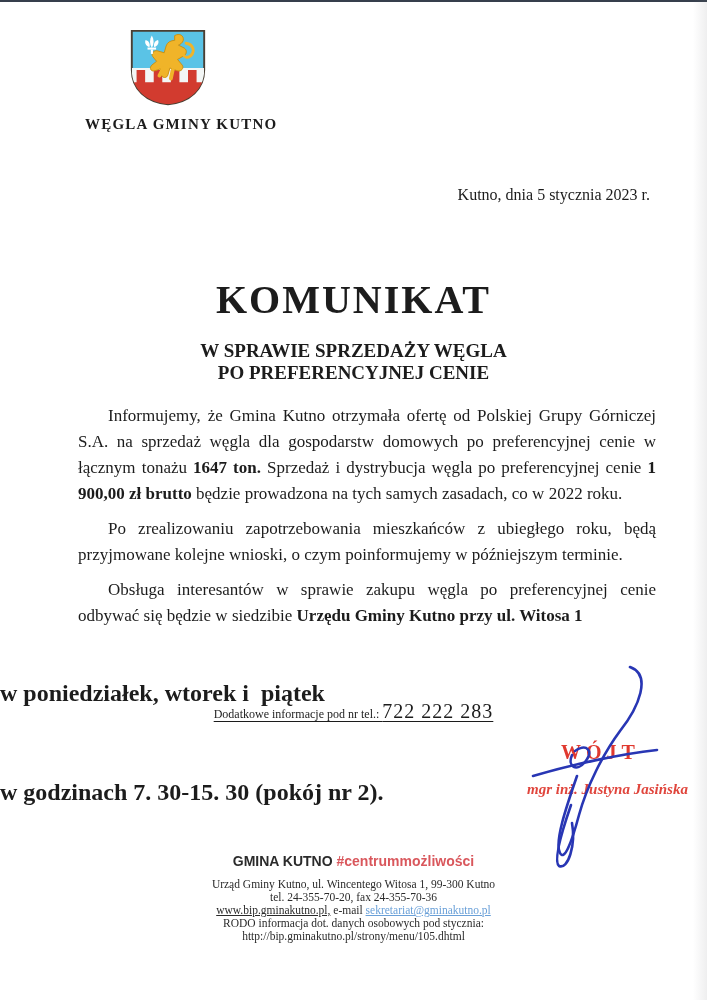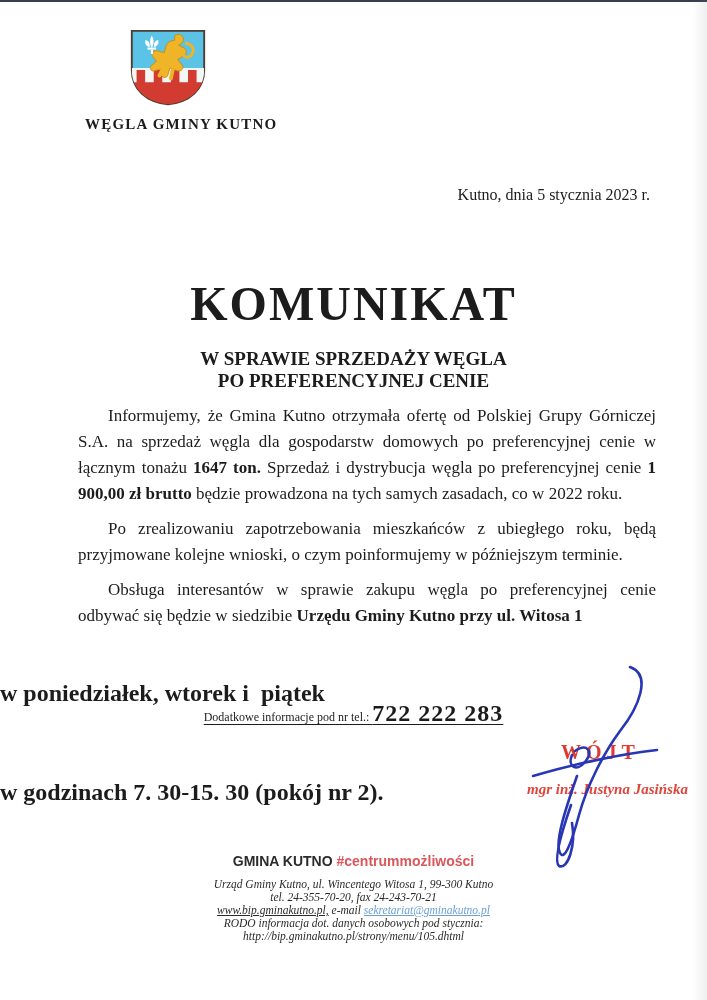--- a/index.html
+++ b/index.html
@@ -14,50 +14,50 @@
   
   .letterhead{position:absolute;top:28px;left:85px;width:165px;text-align:center;}
   .crest{display:block;margin:0 auto;}
   .office{margin-top:8px;font-weight:bold;font-size:15px;letter-spacing:1.2px;white-space:nowrap;}
 
   
   .dateline{position:absolute;top:186px;right:57px;font-size:16px;}
 
   
   .title-block{position:absolute;top:276px;left:0;width:100%;text-align:center;}
-  .doc-title{margin:0;font-size:48px;font-weight:bold;letter-spacing:2px;}
+  .doc-title{margin:0;font-size:40px;font-weight:bold;letter-spacing:2px;}
   .doc-subtitle{margin-top:17px;font-size:19px;font-weight:bold;line-height:22px;}
 
   
   .body-text{position:absolute;top:403px;left:78px;width:578px;font-size:17px;line-height:26px;text-align:justify;}
   .body-text p{margin:0 0 9px 0;text-indent:30px;}
   .body-text p span{white-space:normal;}
 
   .schedule{position:absolute;top:611px;left:0;width:100%;text-align:left;
     font-weight:bold;font-size:24px;line-height:33px;white-space:pre-wrap;}
 
   .phone-line{position:absolute;top:700px;left:0;width:100%;text-align:center;}
   .phone-wrap{text-decoration:underline;text-underline-offset:3px;}
   .phone-label{font-size:12px;}
-  .phone-number{font-size:24px;font-weight:bold;letter-spacing:1px;}
+  .phone-number{font-size:20px;font-weight:normal;letter-spacing:1px;}
 
   
   .signature{position:absolute;top:655px;left:515px;width:165px;height:215px;}
   .stamp-title{position:absolute;top:86px;left:46px;color:#e0392f;font-weight:bold;
     font-size:20px;letter-spacing:5px;}
   .stamp-name{position:absolute;top:126px;left:12px;color:#e0453c;font-style:italic;
     font-weight:bold;font-size:15px;white-space:nowrap;}
   .sig-svg{position:absolute;top:0;left:0;}
 
   
   .footer{position:absolute;top:853px;left:0;width:100%;text-align:center;}
   .brand-line{font-family:"Liberation Sans", sans-serif;font-size:14px;font-weight:bold;color:#2b2b2b;}
   .brand-tag{color:#d9575c;}
   .address-block{margin-top:9px;font-size:11.5px;line-height:13px;color:#2a2a2a;}
-  .address-block div{margin:0;font-style:italic;}
+  .address-block div{margin:0;}
   .web-link{color:#2a2a2a;text-decoration:underline;cursor:pointer;}
   .email-link{color:#6aa0d8;text-decoration:underline;cursor:pointer;}
 </style>
 </head>
 <body>
 
 <div class="page">
   <div class="scan-top-edge"></div>
   <div class="scan-right-shade"></div>
 
@@ -130,21 +130,21 @@
       </g>
     </svg>
   </div>
 
   <div class="footer">
     <div class="brand-line">
       <span>GMINA KUTNO </span><span class="brand-tag">#centrummożliwości</span>
     </div>
     <div class="address-block">
       <div>Urząd Gminy Kutno, ul. Wincentego Witosa 1, 99-300 Kutno</div>
-      <div>tel. 24-355-70-20, fax 24-243-70-21</div>
+      <div>tel. 24-355-70-20, fax 24-355-70-36</div>
       <div>
         <span class="web-link">www.bip.gminakutno.pl,</span><span>  e-mail </span><span class="email-link">sekretariat@gminakutno.pl</span>
       </div>
       <div>RODO informacja dot. danych osobowych pod stycznia:</div>
       <div>http://bip.gminakutno.pl/strony/menu/105.dhtml</div>
     </div>
   </div>
 </div>
 
 </body></html>

